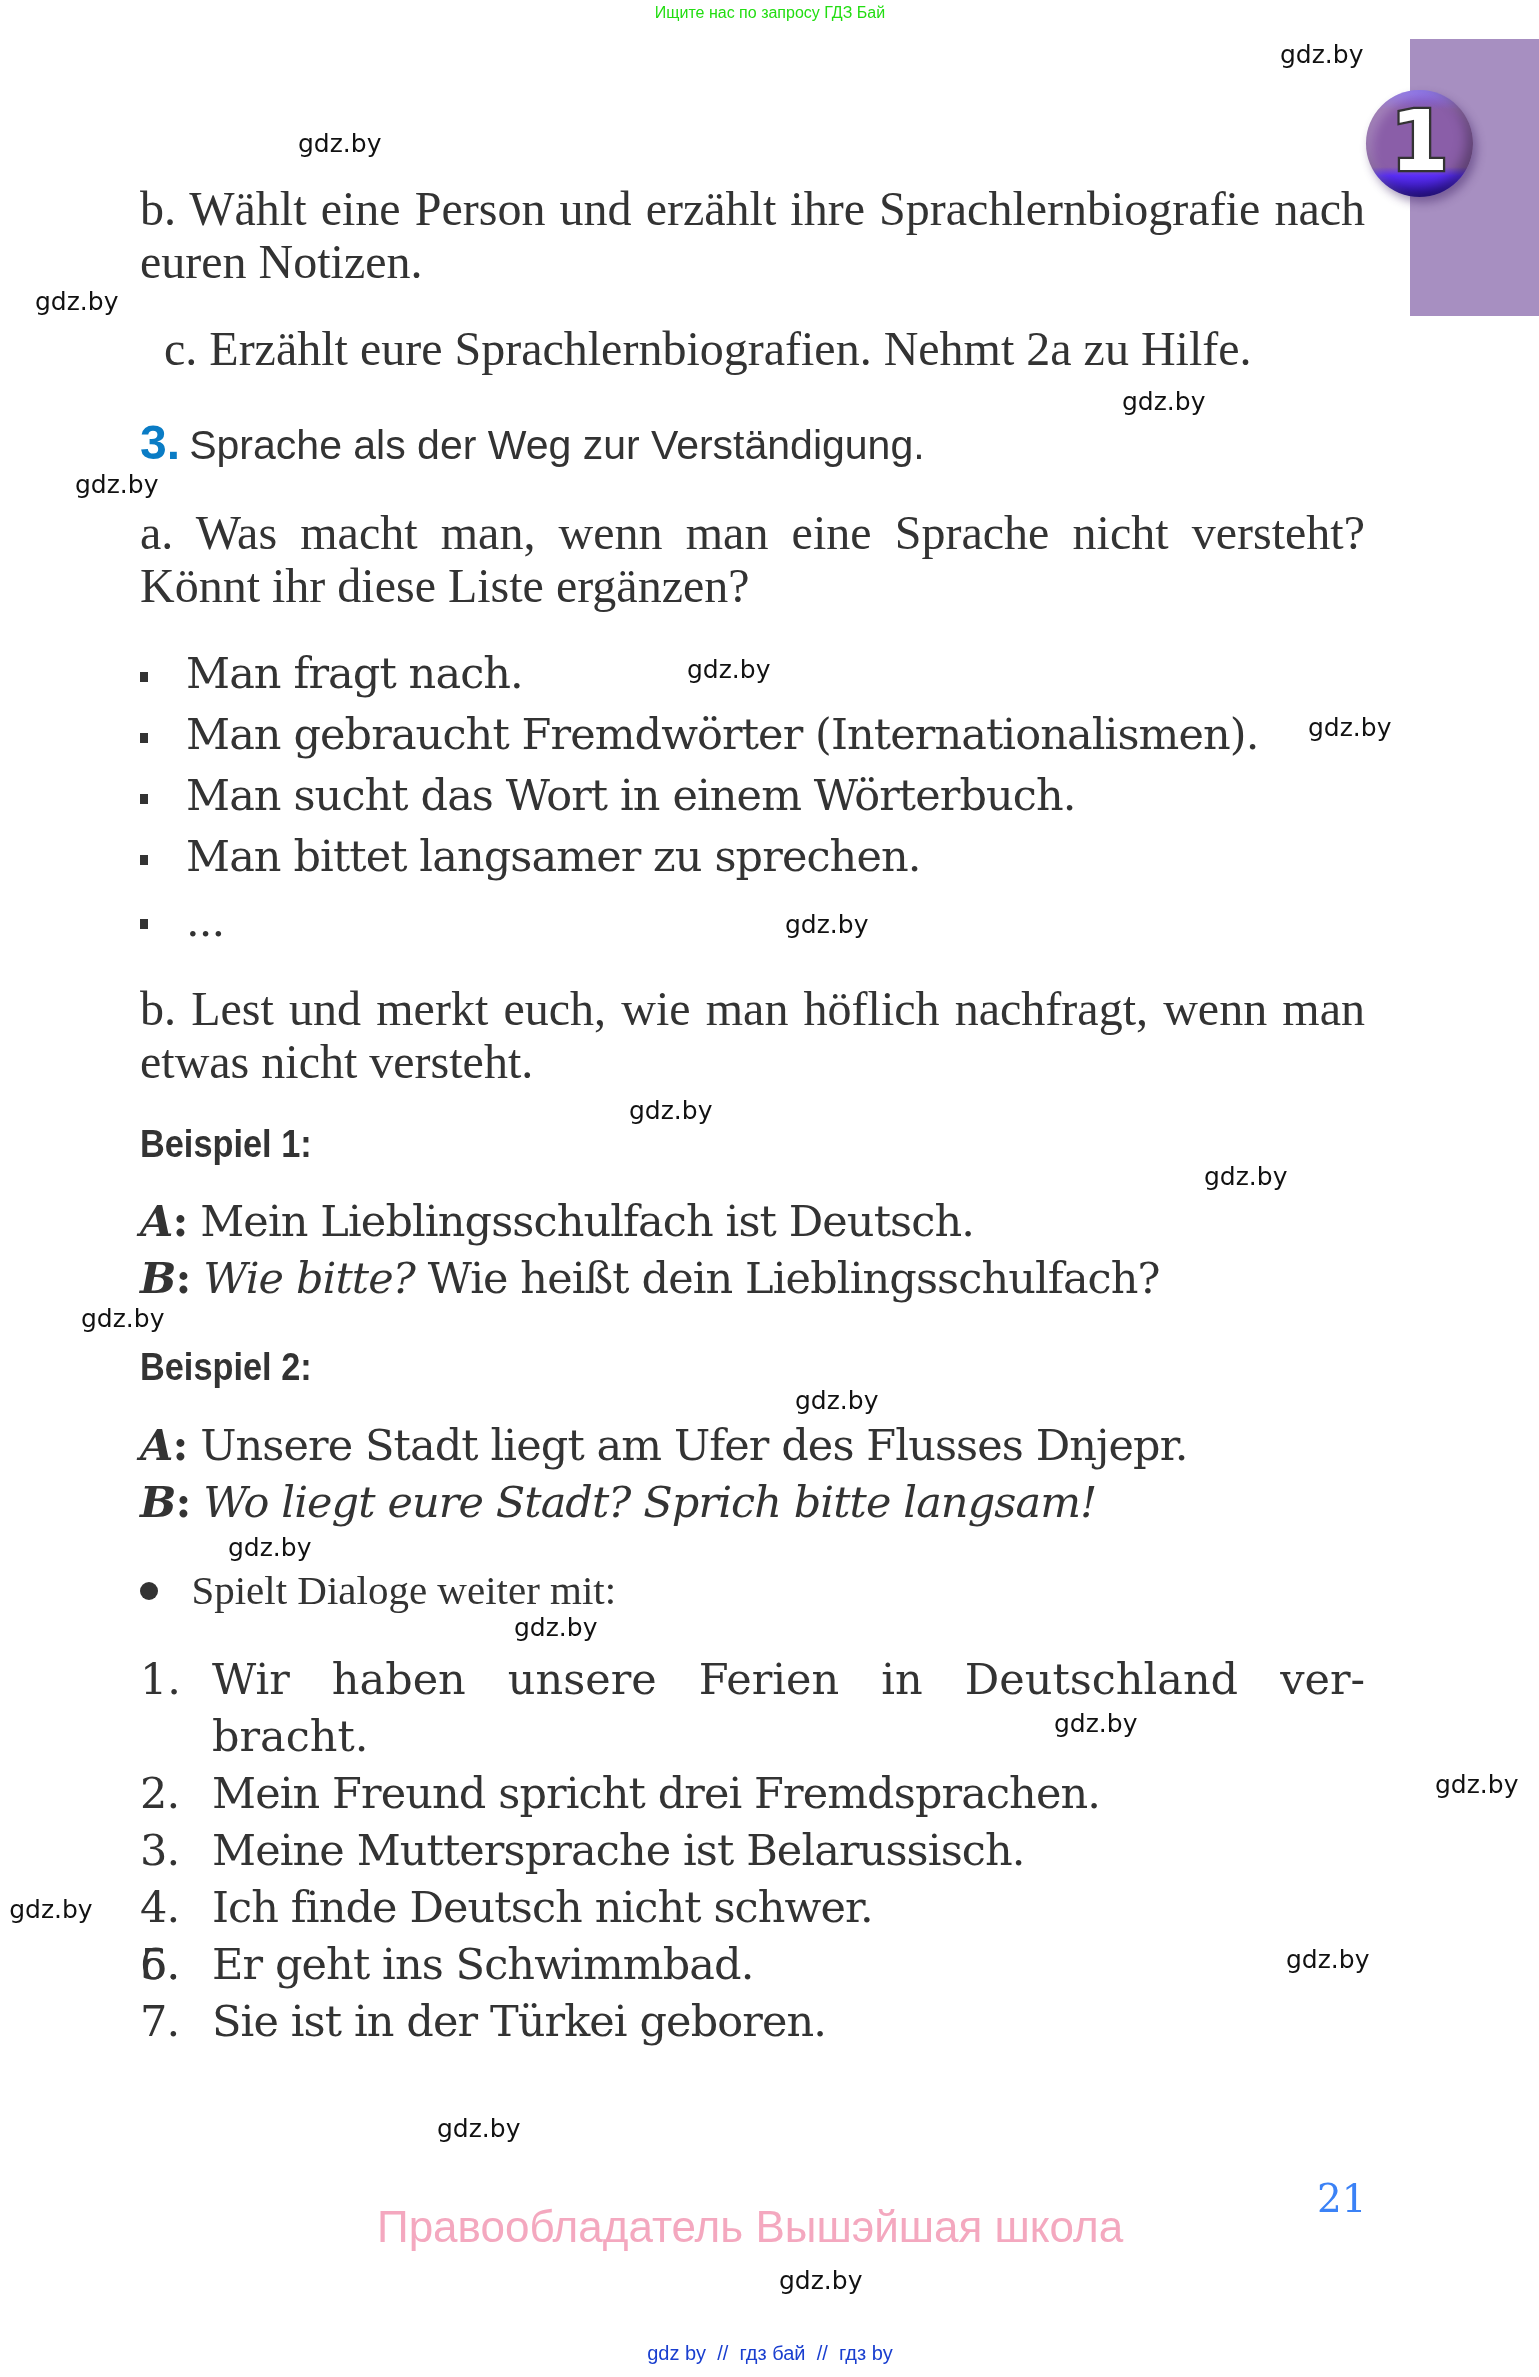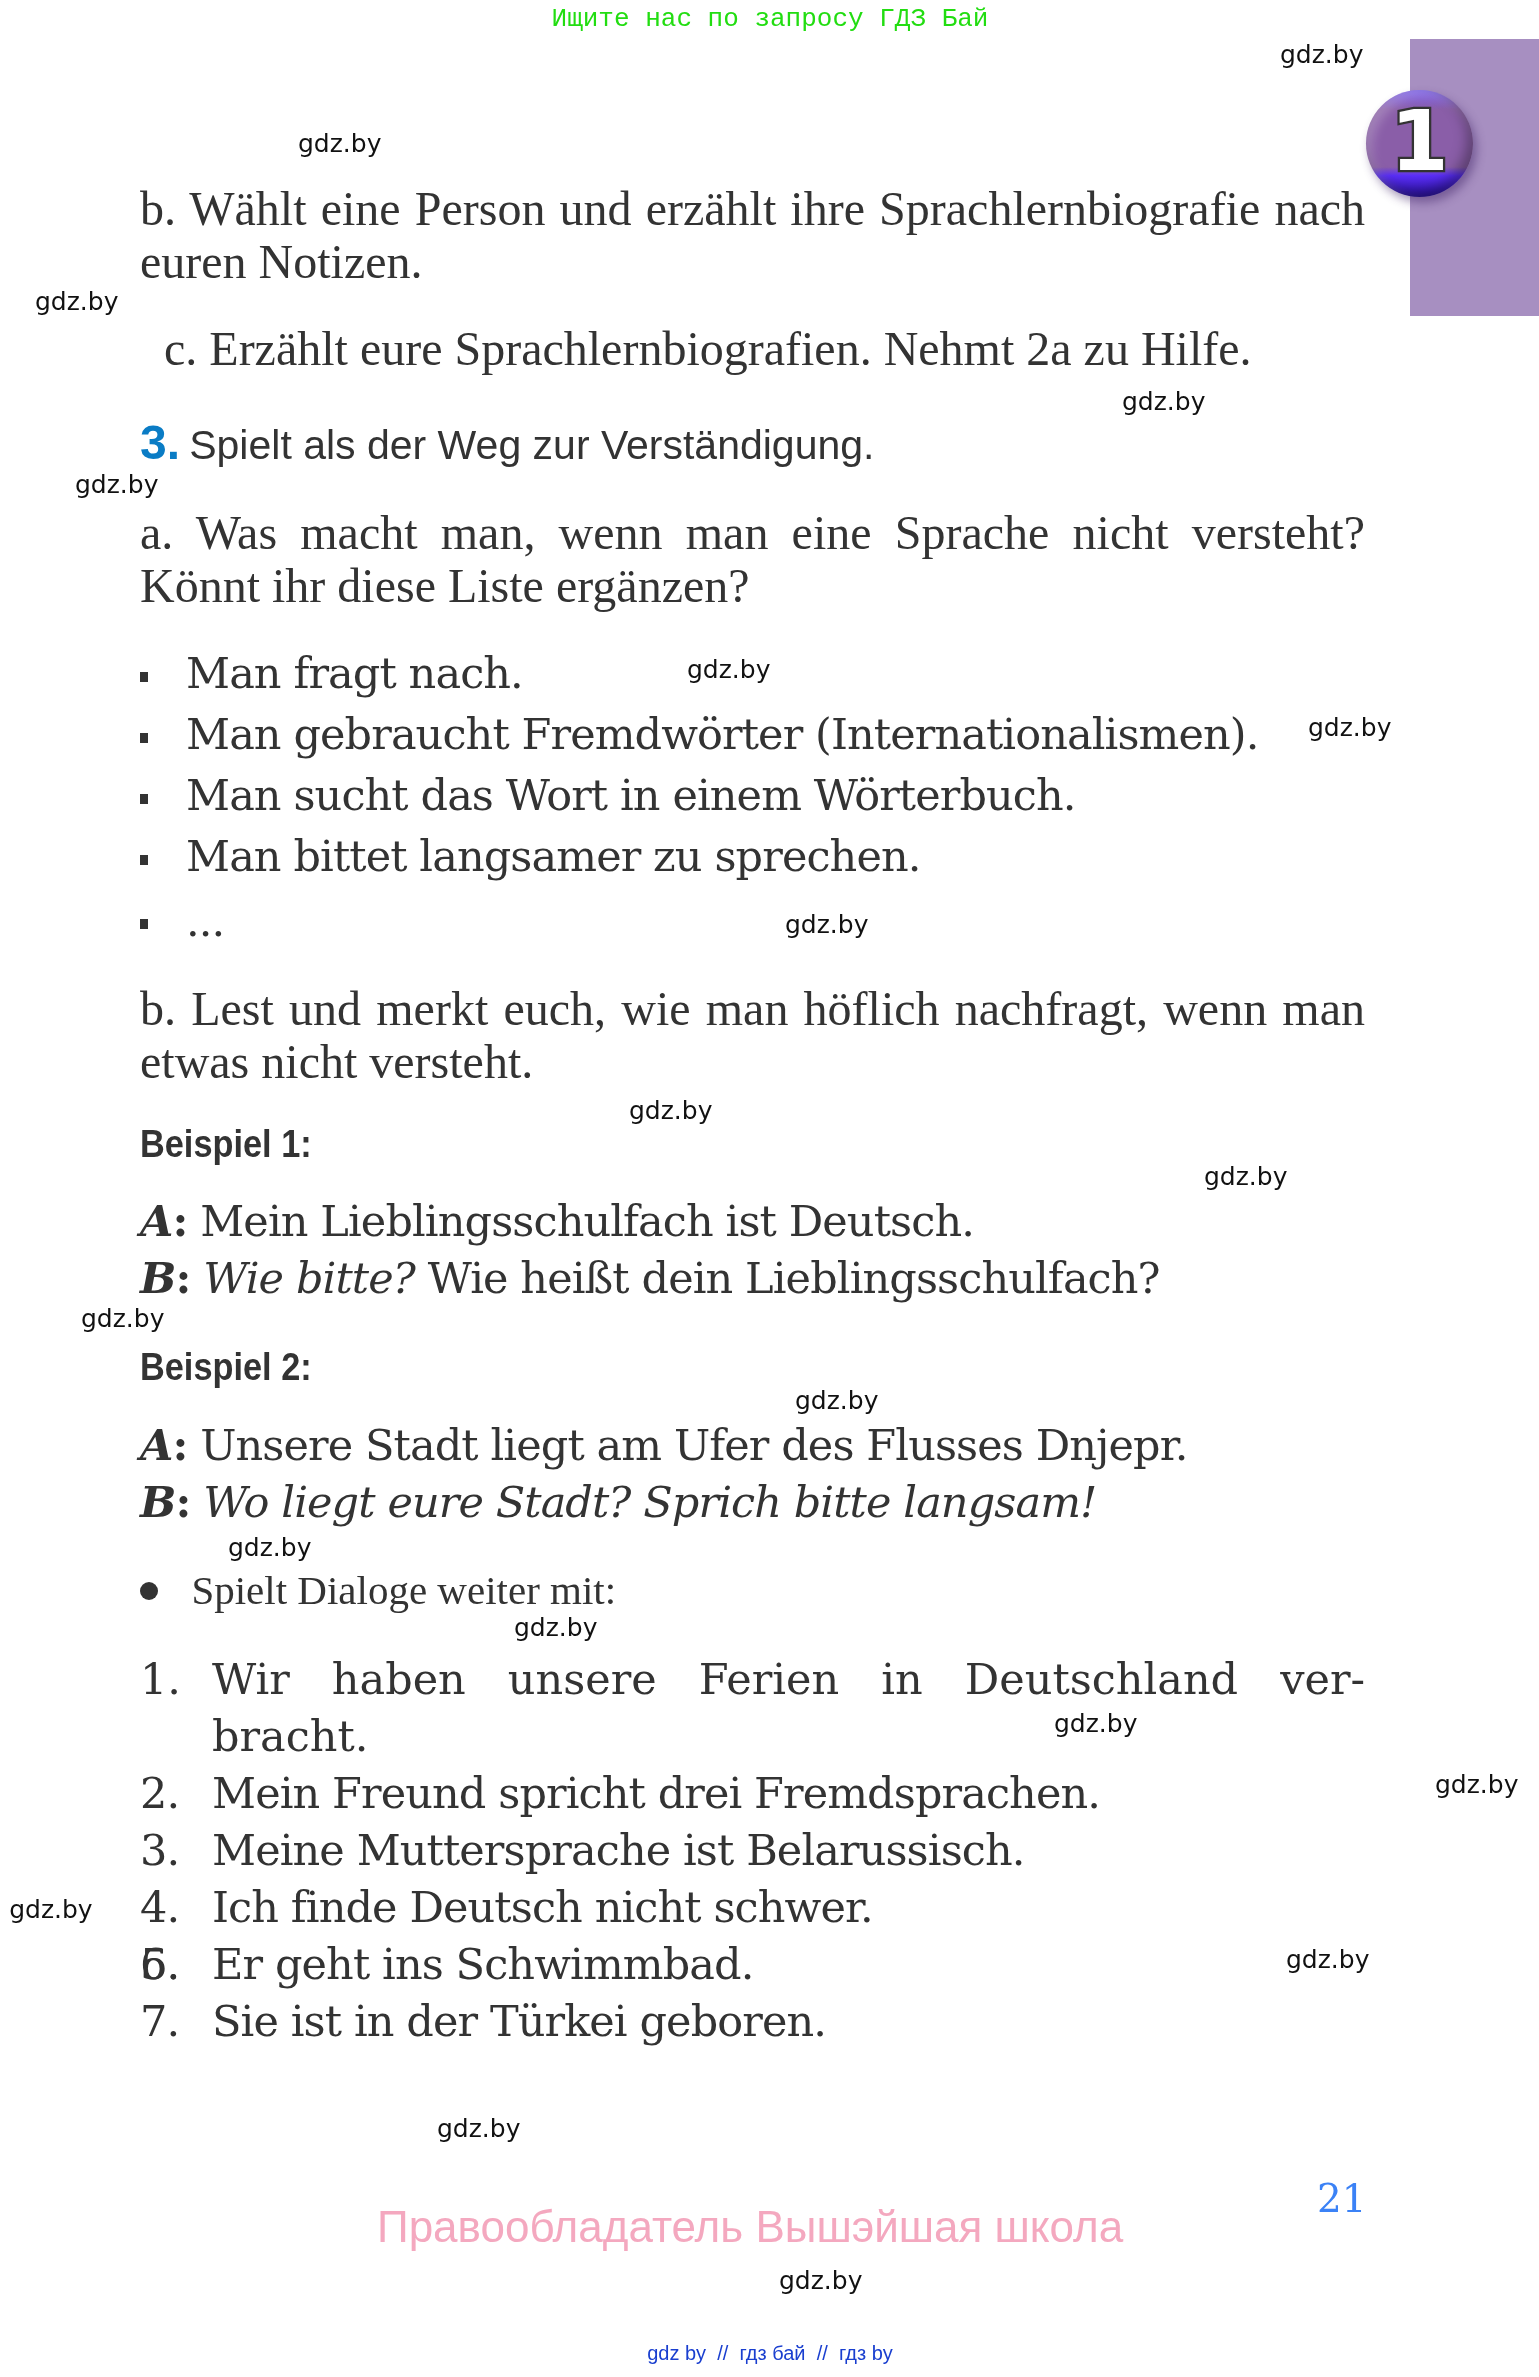--- a/index.html
+++ b/index.html
@@ -1,21 +1,21 @@
 <!DOCTYPE html>
 <html style="font-size:14.7px"><head>
   <meta charset="utf-8">
   <style>
     html, body { margin: 0; padding: 0; background: #ffffff; }
     body { width: 1540px; height: 2377px; position: relative; overflow: hidden; }
     .page { position: absolute; left: 0; top: 0; width: 1540px; height: 2377px; }
 
     .top-banner {
       position: absolute; left: 0; width: 1540px; top: 3.7px; text-align: center;
-      font-family: Liberation Mono, monospace; font-size: 26px; color: #22dd11;
+      font-family: Liberation Sans, sans-serif; font-size: 16px; color: #22dd11;
     }
 
     .side-tab {
       position: absolute; left: 1410px; top: 39px; width: 130px; height: 277px;
       background: #a78fc1;
     }
     .chapter-badge {
       position: absolute; left: 1366px; top: 90px; width: 107px; height: 107px;
       border-radius: 50%;
       background: linear-gradient(to bottom, #7a5cf0 0%, #8a5ea8 18%, #8a5ea8 72%, #5a2ef6 80%, #2a10a0 100%);
@@ -120,21 +120,21 @@
   <div class="wm" style="left:1435px; top:1770px;">gdz.by</div>
   <div class="wm" style="left:9.2px; top:1895px;">gdz.by</div>
   <div class="wm" style="left:1286px; top:1945px;">gdz.by</div>
   <div class="wm" style="left:437px; top:2114px;">gdz.by</div>
   <div class="wm" style="left:779px; top:2266px;">gdz.by</div>
 
   <div class="sans last-line-left" style="top:182px;">b. Wählt eine Person und erzählt ihre Sprachlernbiografie nach euren Notizen.</div>
   <div class="sans last-line-left" style="top:322px;margin-left:24px;">c. Erzählt eure Sprachlernbiografien. Nehmt 2a zu Hilfe.</div>
 
   <div class="task-head" style="top:415px;">
-    <span class="task-num">3.</span><span>Spielt als der Weg zur Verständigung.</span>
+    <span class="task-num">3.</span><span>Sprache als der Weg zur Verständigung.</span>
   </div>
 
   <div class="sans last-line-left" style="top:506px;">a. Was macht man, wenn man eine Sprache nicht versteht? Könnt ihr diese Liste ergänzen?</div>
 
   <ul class="bullets">
     <li><span class="sq"></span><span>Man fragt nach.</span></li>
     <li><span class="sq"></span><span>Man gebraucht Fremdwörter (Internationalismen).</span></li>
     <li><span class="sq"></span><span>Man sucht das Wort in einem Wörterbuch.</span></li>
     <li><span class="sq"></span><span>Man bittet langsamer zu sprechen.</span></li>
     <li style="margin-top:3.7px;"><span class="sq"></span><span>...</span></li>

